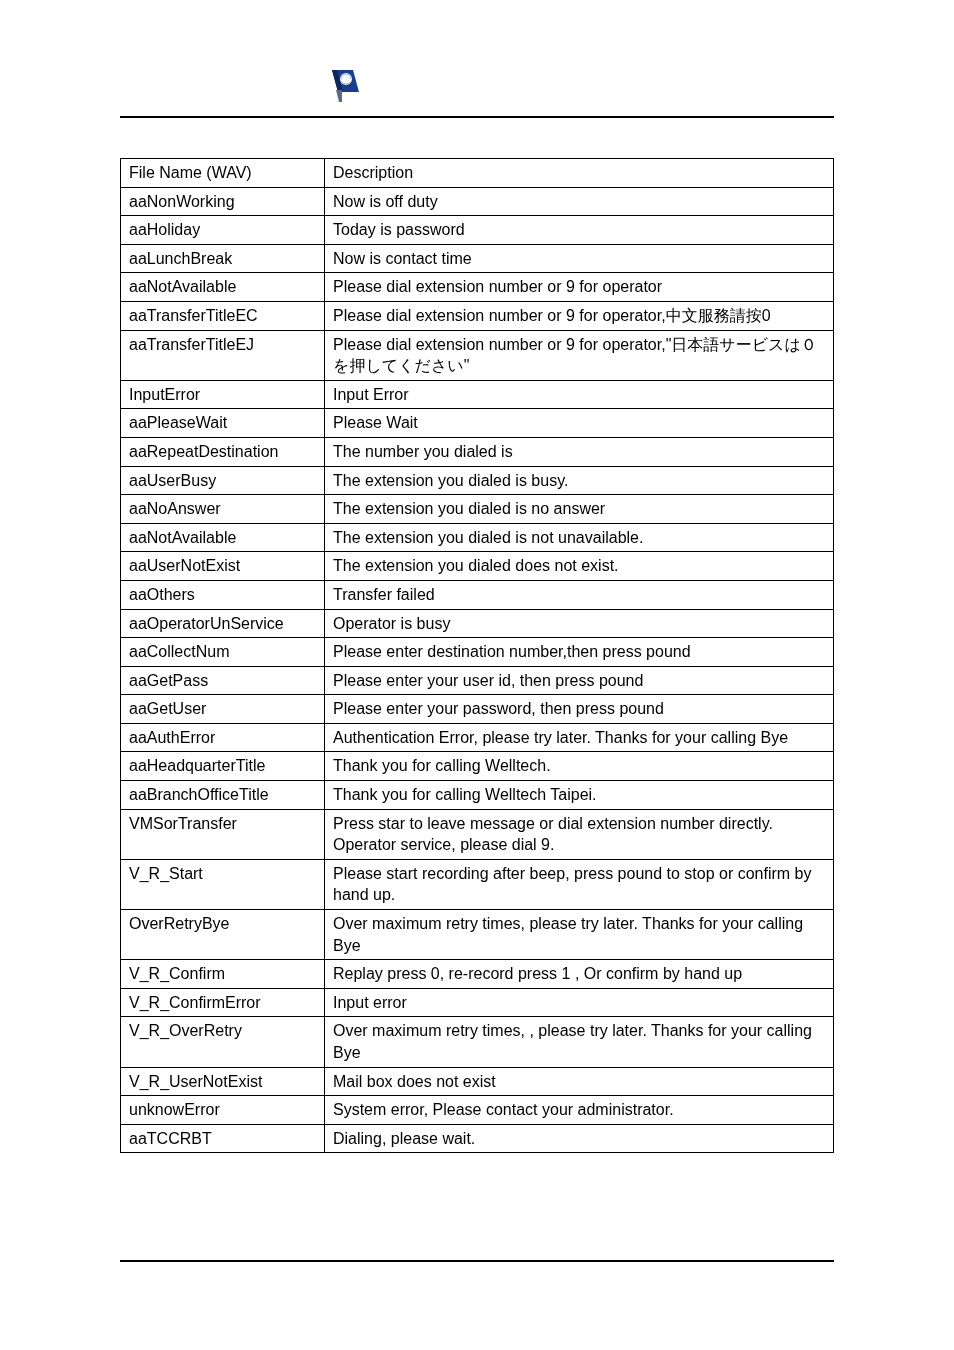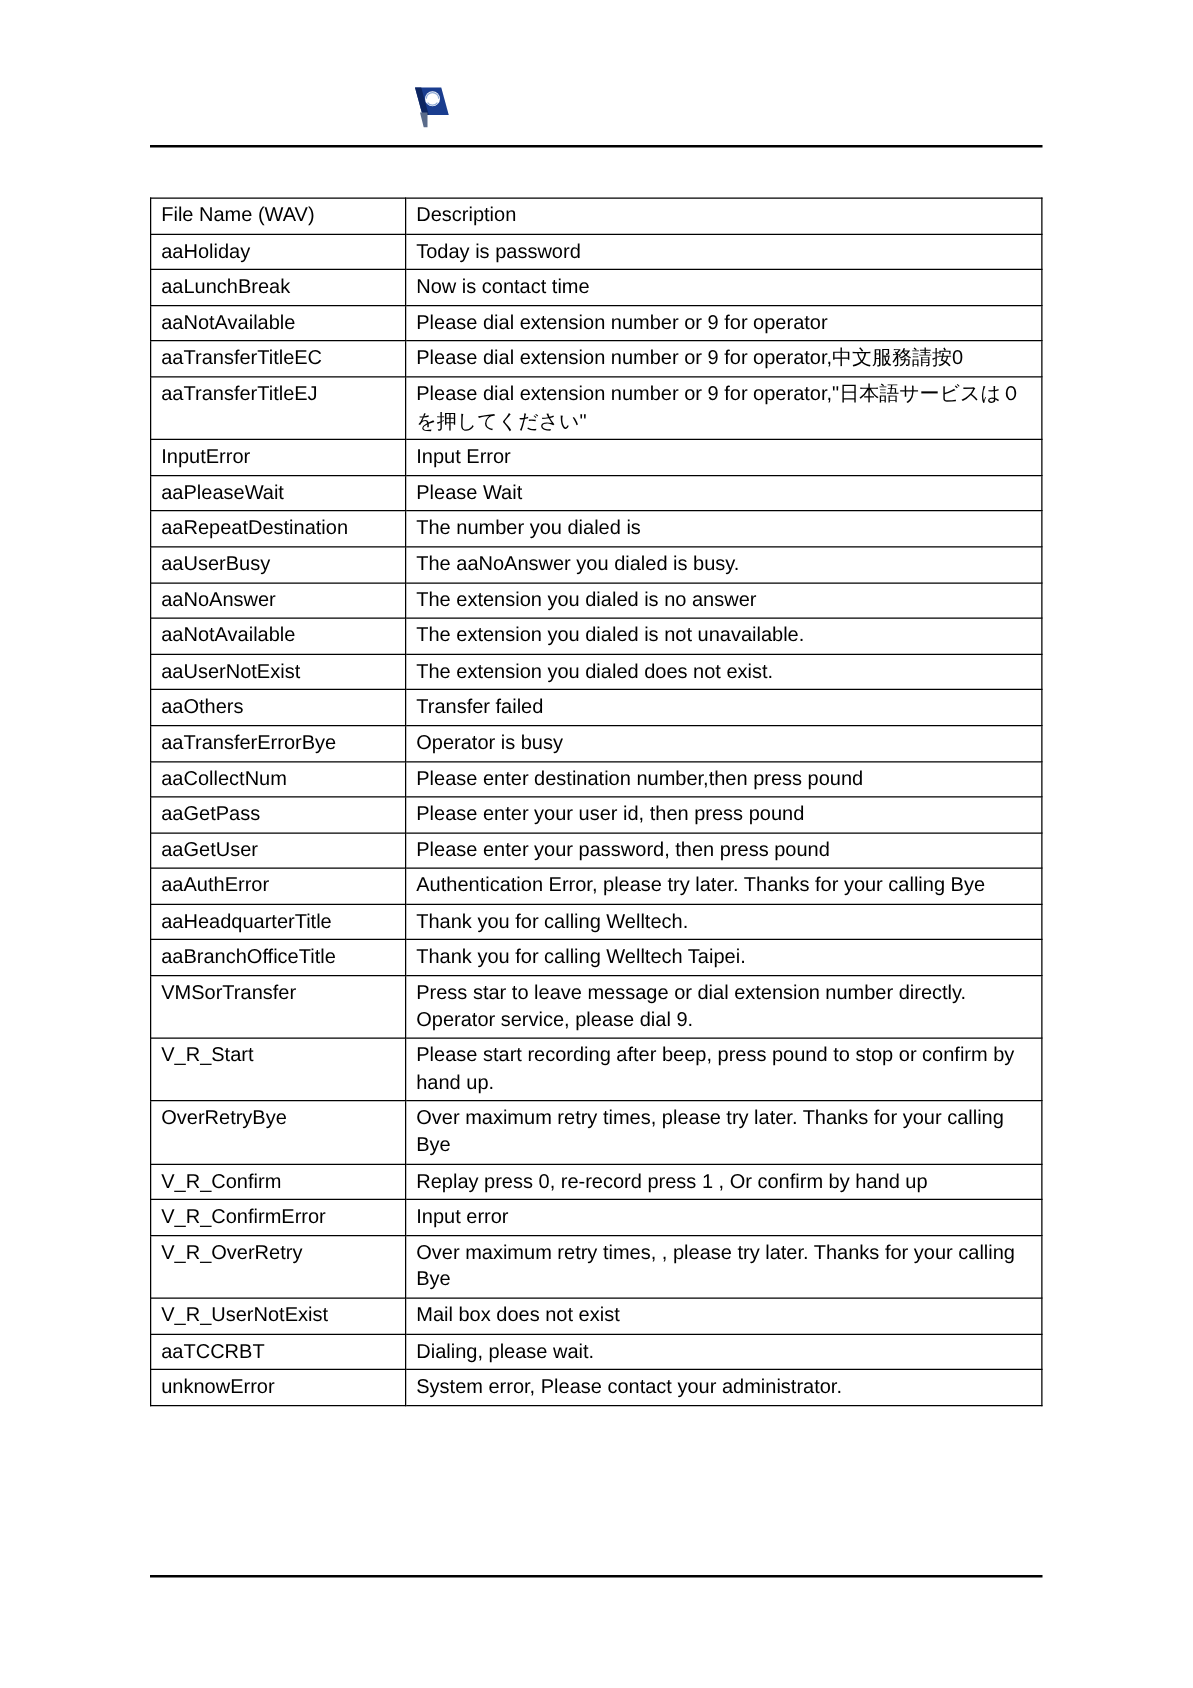--- a/index.html
+++ b/index.html
@@ -73,20 +73,24 @@
     </div>
   </div>
 
   <table class="table">
     <tbody id="tbody">
         <tr>
           <td class="col0">File Name (WAV)</td>
           <td>Description</td>
         </tr>
         <tr>
+          <td class="col0">aaNonWorking</td>
+          <td>Now is off duty</td>
+        </tr>
+        <tr>
           <td class="col0">aaHoliday</td>
           <td>Today is password</td>
         </tr>
         <tr>
           <td class="col0">aaLunchBreak</td>
           <td>Now is contact time</td>
         </tr>
         <tr>
           <td class="col0">aaNotAvailable</td>
           <td>Please dial extension number or 9 for operator</td>
@@ -106,40 +110,40 @@
         <tr>
           <td class="col0">aaPleaseWait</td>
           <td>Please Wait</td>
         </tr>
         <tr>
           <td class="col0">aaRepeatDestination</td>
           <td>The number you dialed is</td>
         </tr>
         <tr>
           <td class="col0">aaUserBusy</td>
-          <td>The aaNoAnswer you dialed is busy.</td>
+          <td>The extension you dialed is busy.</td>
         </tr>
         <tr>
           <td class="col0">aaNoAnswer</td>
           <td>The extension you dialed is no answer</td>
         </tr>
         <tr>
           <td class="col0">aaNotAvailable</td>
           <td>The extension you dialed is not unavailable.</td>
         </tr>
         <tr>
           <td class="col0">aaUserNotExist</td>
           <td>The extension you dialed does not exist.</td>
         </tr>
         <tr>
           <td class="col0">aaOthers</td>
           <td>Transfer failed</td>
         </tr>
         <tr>
-          <td class="col0">aaTransferErrorBye</td>
+          <td class="col0">aaOperatorUnService</td>
           <td>Operator is busy</td>
         </tr>
         <tr>
           <td class="col0">aaCollectNum</td>
           <td>Please enter destination number,then press pound</td>
         </tr>
         <tr>
           <td class="col0">aaGetPass</td>
           <td>Please enter your user id, then press pound</td>
         </tr>
@@ -181,24 +185,24 @@
         </tr>
         <tr>
           <td class="col0">V_R_OverRetry</td>
           <td>Over maximum retry times, , please try later. Thanks for your calling Bye</td>
         </tr>
         <tr>
           <td class="col0">V_R_UserNotExist</td>
           <td>Mail box does not exist</td>
         </tr>
         <tr>
+          <td class="col0">unknowError</td>
+          <td>System error, Please contact your administrator.</td>
+        </tr>
+        <tr>
           <td class="col0">aaTCCRBT</td>
           <td>Dialing, please wait.</td>
         </tr>
-        <tr>
-          <td class="col0">unknowError</td>
-          <td>System error, Please contact your administrator.</td>
-        </tr>
       </tbody>
   </table>
 
   <div class="footer"></div>
 </div>
 
 </body></html>

